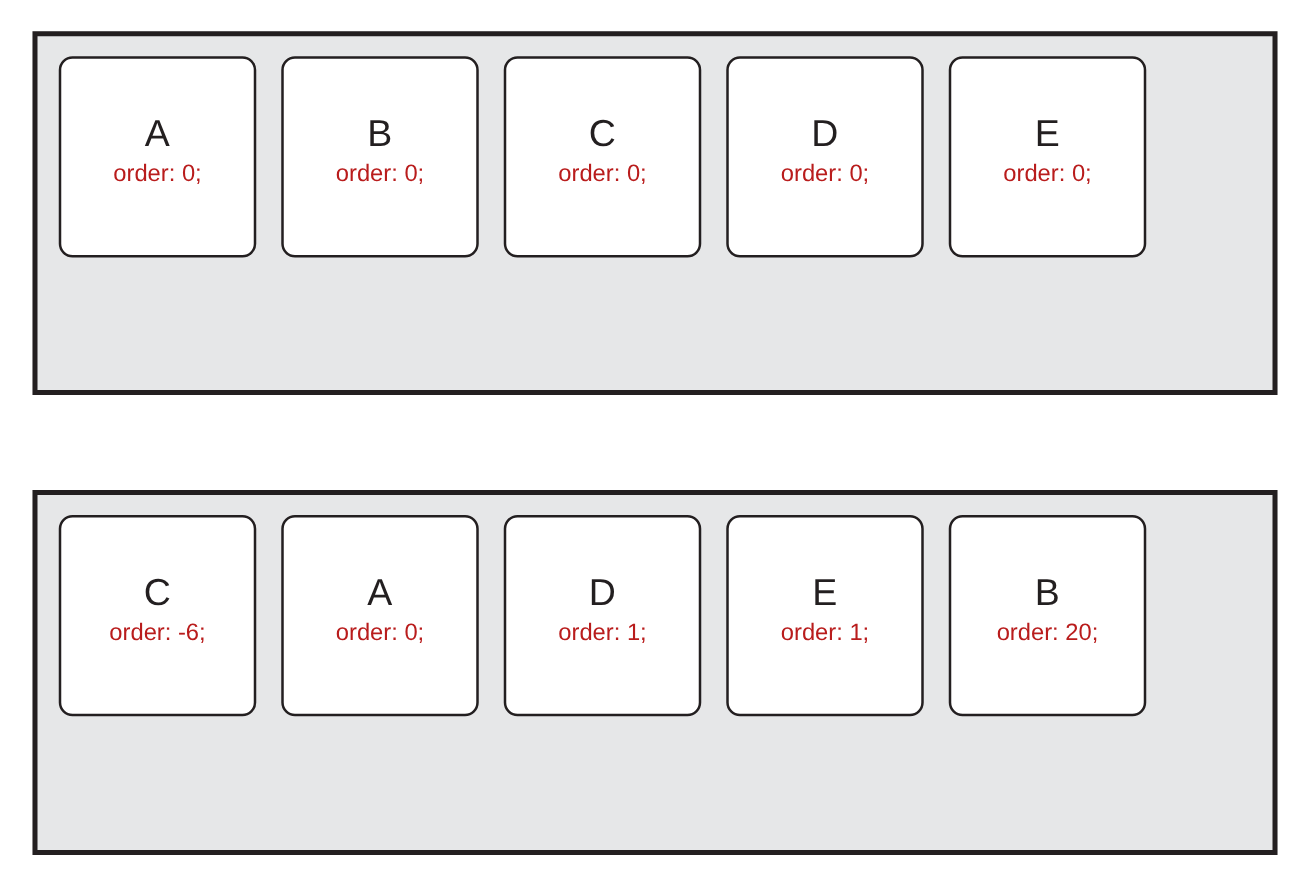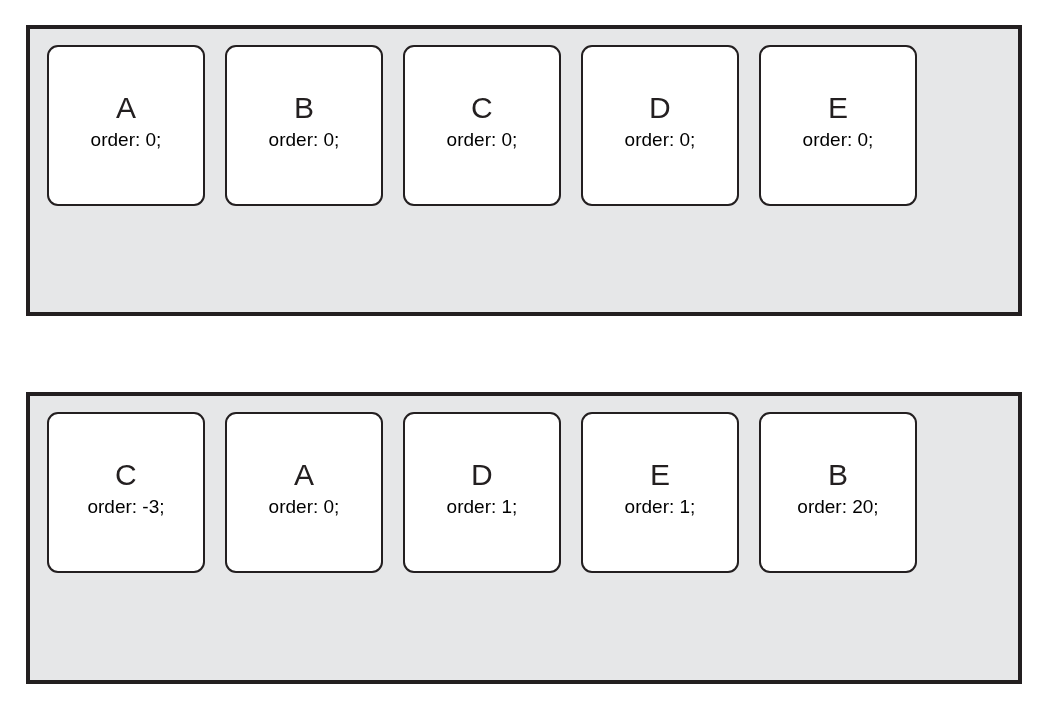--- a/index.html
+++ b/index.html
@@ -77,21 +77,21 @@
     font-weight: 400;
     letter-spacing: 0.2px;
     color: #231f20;
     margin-bottom: 7px;
   }
 
   .item-order {
     font-size: 19px;
     line-height: 1.1;
     font-weight: 400;
-    color: #000000;
+    color: #b91c1c;
     white-space: nowrap;
   }
 </style>
 </head>
 <body>
 
 <div class="diagram">
 
   <div class="flex-container" id="flex-container-source">
 
@@ -119,21 +119,21 @@
       <div class="item-letter">E</div>
       <div class="item-order">order: 0;</div>
     </div>
 
   </div>
 
   <div class="flex-container" id="flex-container-ordered">
 
     <div class="flex-item">
       <div class="item-letter">C</div>
-      <div class="item-order">order: -3;</div>
+      <div class="item-order">order: -6;</div>
     </div>
 
     <div class="flex-item">
       <div class="item-letter">A</div>
       <div class="item-order">order: 0;</div>
     </div>
 
     <div class="flex-item">
       <div class="item-letter">D</div>
       <div class="item-order">order: 1;</div>

